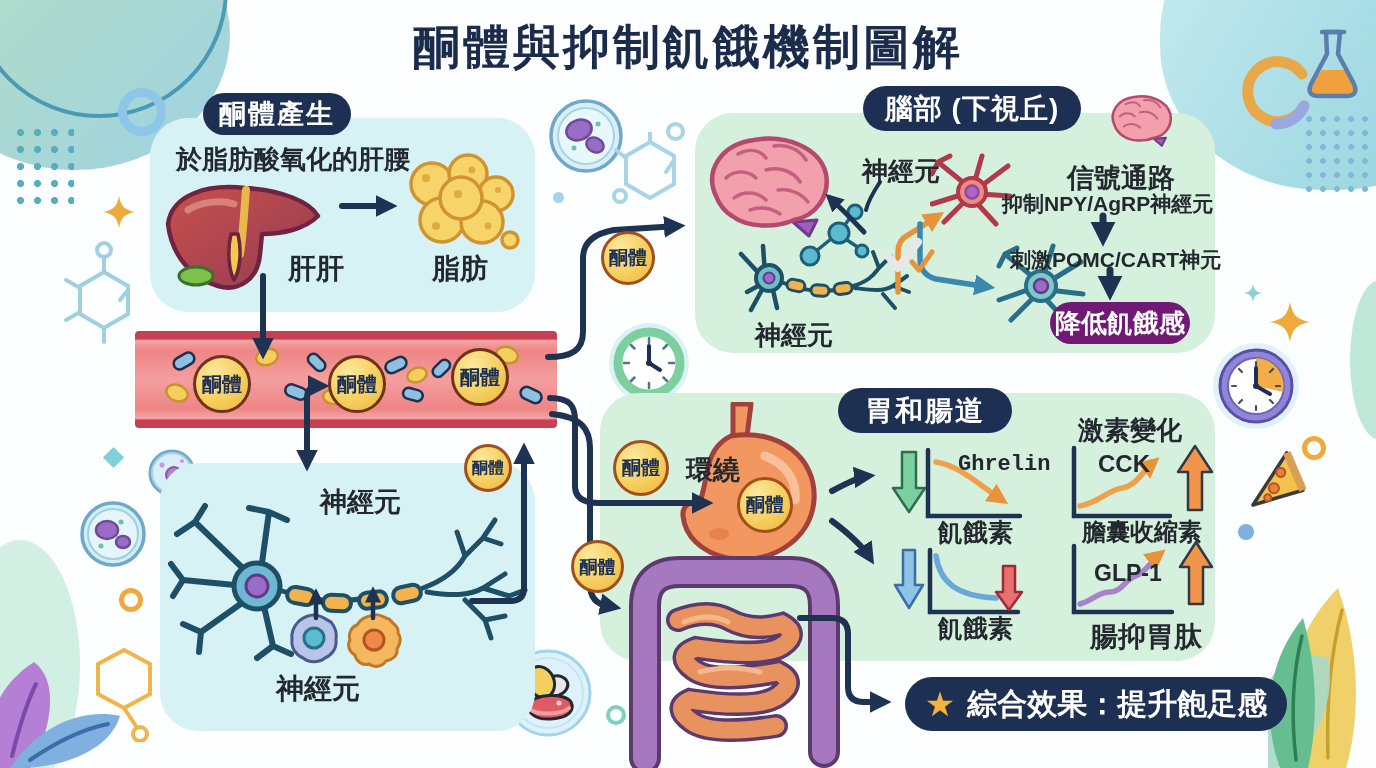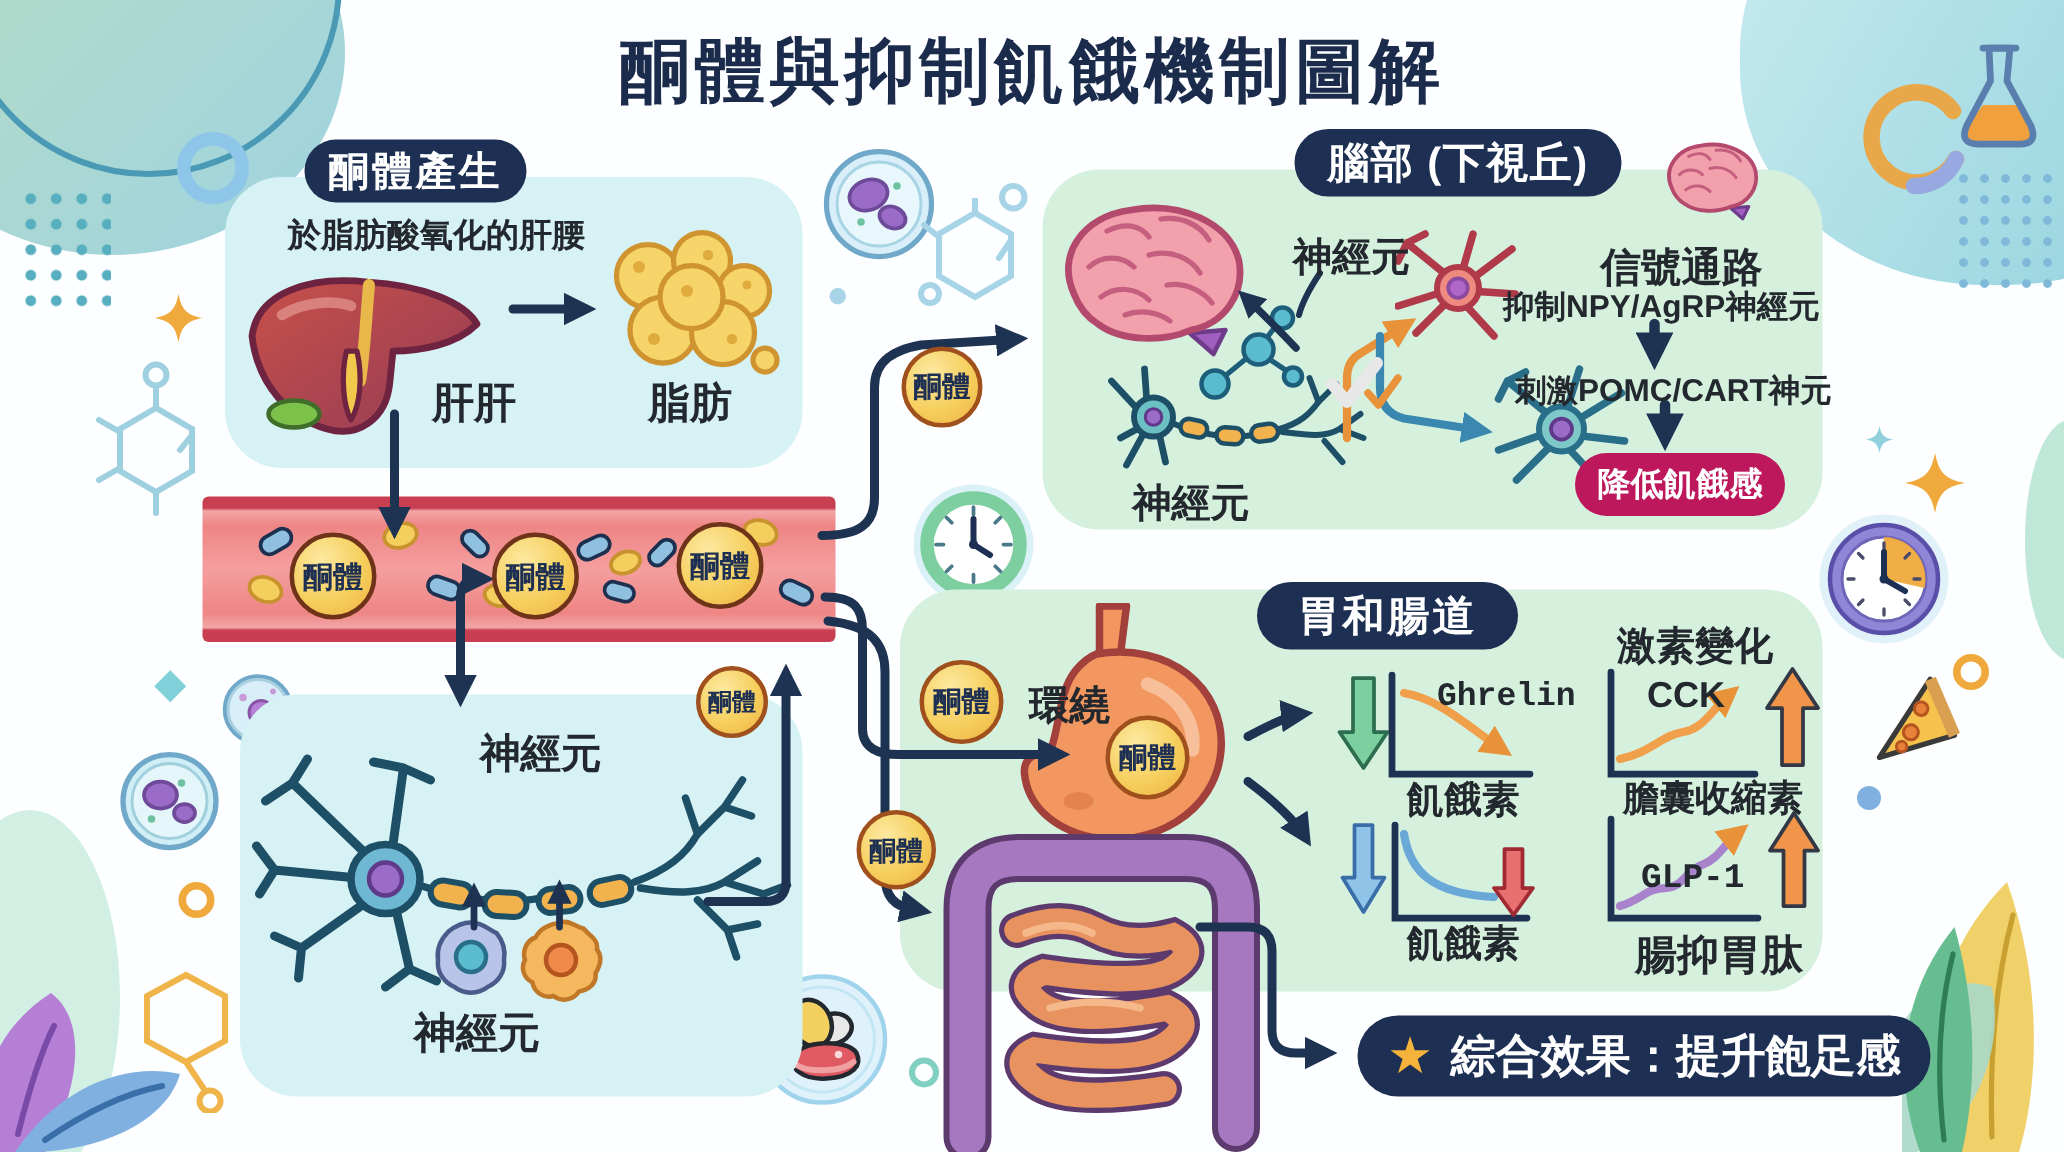--- a/index.html
+++ b/index.html
@@ -422,31 +422,31 @@
   <div class="abs ketone" style="left:193px;top:355px;width:58px;height:58px;font-size:20px;border-color:#6e3318;">酮體</div>
   <div class="abs ketone" style="left:328px;top:355px;width:58px;height:58px;font-size:20px;border-color:#6e3318;">酮體</div>
   <div class="abs ketone" style="left:451px;top:348px;width:58px;height:58px;font-size:20px;border-color:#6e3318;">酮體</div>
   <div class="abs ketone" style="left:601px;top:231px;width:54px;height:54px;font-size:19px;">酮體</div>
   <div class="abs ketone" style="left:464px;top:444px;width:48px;height:48px;font-size:16px;">酮體</div>
   <div class="abs ketone" style="left:613px;top:440px;width:56px;height:56px;font-size:19px;">酮體</div>
   <div class="abs ketone" style="left:571px;top:540px;width:53px;height:53px;font-size:18px;">酮體</div>
   <div class="abs ketone" style="left:737px;top:477px;width:56px;height:56px;font-size:19px;">酮體</div>
 
   <div class="abs pill" style="left:203px;top:93px;width:148px;height:42px;font-size:27px;letter-spacing:2px;">酮體產生</div>
-  <div class="abs lbl" style="left:192px;top:142px;font-size:22px;font-family:Liberation Serif, serif;">於脂肪酸氧化的肝腰</div>
+  <div class="abs lbl" style="left:176px;top:142px;font-size:26px;font-family:Liberation Serif, serif;">於脂肪酸氧化的肝腰</div>
   <div class="abs lbl" style="left:288px;top:250px;font-size:28px;">肝肝</div>
   <div class="abs lbl" style="left:432px;top:250px;font-size:28px;">脂肪</div>
 
   <div class="abs pill" style="left:863px;top:86px;width:218px;height:45px;font-size:28px;letter-spacing:1px;">腦部 (下視丘)</div>
   <div class="abs lbl" style="left:862px;top:154px;font-size:26px;">神經元</div>
   <div class="abs lbl" style="left:755px;top:318px;font-size:26px;">神經元</div>
   <div class="abs lbl" style="left:1046px;top:160px;width:150px;text-align:center;font-size:27px;">信號通路</div>
   <div class="abs lbl" style="left:1002px;top:190px;width:210px;text-align:left;font-size:21px;">抑制NPY/AgRP神經元</div>
   <div class="abs lbl" style="left:1010px;top:246px;width:200px;text-align:center;font-size:21px;">刺激POMC/CART神元</div>
-  <div class="abs pill" style="left:1050px;top:302px;width:140px;height:42px;font-size:22px;background:#be185d;border-radius:22px;">降低飢餓感</div>
+  <div class="abs pill" style="left:1050px;top:302px;width:140px;height:42px;font-size:26px;background:#701a75;border-radius:22px;">降低飢餓感</div>
 
   <div class="abs pill" style="left:838px;top:388px;width:174px;height:45px;font-size:28px;letter-spacing:2px;">胃和腸道</div>
   <div class="abs lbl" style="left:1078px;top:413px;font-size:26px;">激素變化</div>
   <div class="abs lbl" style="left:686px;top:452px;font-size:27px;">環繞</div>
 
   <div class="abs" style="left:891px;top:450px;z-index:4;">
     <svg width="36" height="64" viewBox="0 0 36 64">
         <path d="M18,62 L2,38 L11,38 L11,2 L25,2 L25,38 L34,38 Z" fill="#7ccf9f" stroke="#2e6e50" stroke-width="2.5" stroke-linejoin="round"></path>
       </svg>
   </div>
@@ -490,21 +490,21 @@
       </svg>
   </div>
   <div class="abs chartcap" style="left:938px;top:612px;font-size:25px;">飢餓素</div>
 
   <div class="abs" style="left:1066px;top:542px;z-index:4;">
     <svg width="112" height="78" viewBox="0 0 112 78" fill="none">
       <path d="M8,4 L8,70 L106,70" stroke="#1e3252" stroke-width="4.5" stroke-linecap="round"></path>
       <path d="M14,62 C28,58 32,50 44,50 C56,50 58,38 70,34 C80,30 84,20 94,12" stroke="#a883cc" stroke-width="5.5" stroke-linecap="round" marker-end="url(#ahO)"></path>
     </svg>
   </div>
-  <div class="abs lbl" style="left:1094px;top:572px;font-size:23px;font-family:Liberation Mono, monospace;">GLP-1</div>
+  <div class="abs lbl" style="left:1094px;top:560px;font-size:23px;">GLP-1</div>
   <div class="abs" style="left:1178px;top:540px;z-index:4;">
     <svg width="36" height="66" viewBox="0 0 36 66">
         <path d="M18,2 L34,27 L25,27 L25,64 L11,64 L11,27 L2,27 Z" fill="#f0954a" stroke="#333844" stroke-width="2.5" stroke-linejoin="round"></path>
       </svg>
   </div>
   <div class="abs chartcap" style="left:1090px;top:618px;font-size:28px;">腸抑胃肽</div>
 
   <div class="abs lbl" style="left:320px;top:484px;font-size:27px;">神經元</div>
   <div class="abs lbl" style="left:276px;top:670px;font-size:28px;">神經元</div>
 

